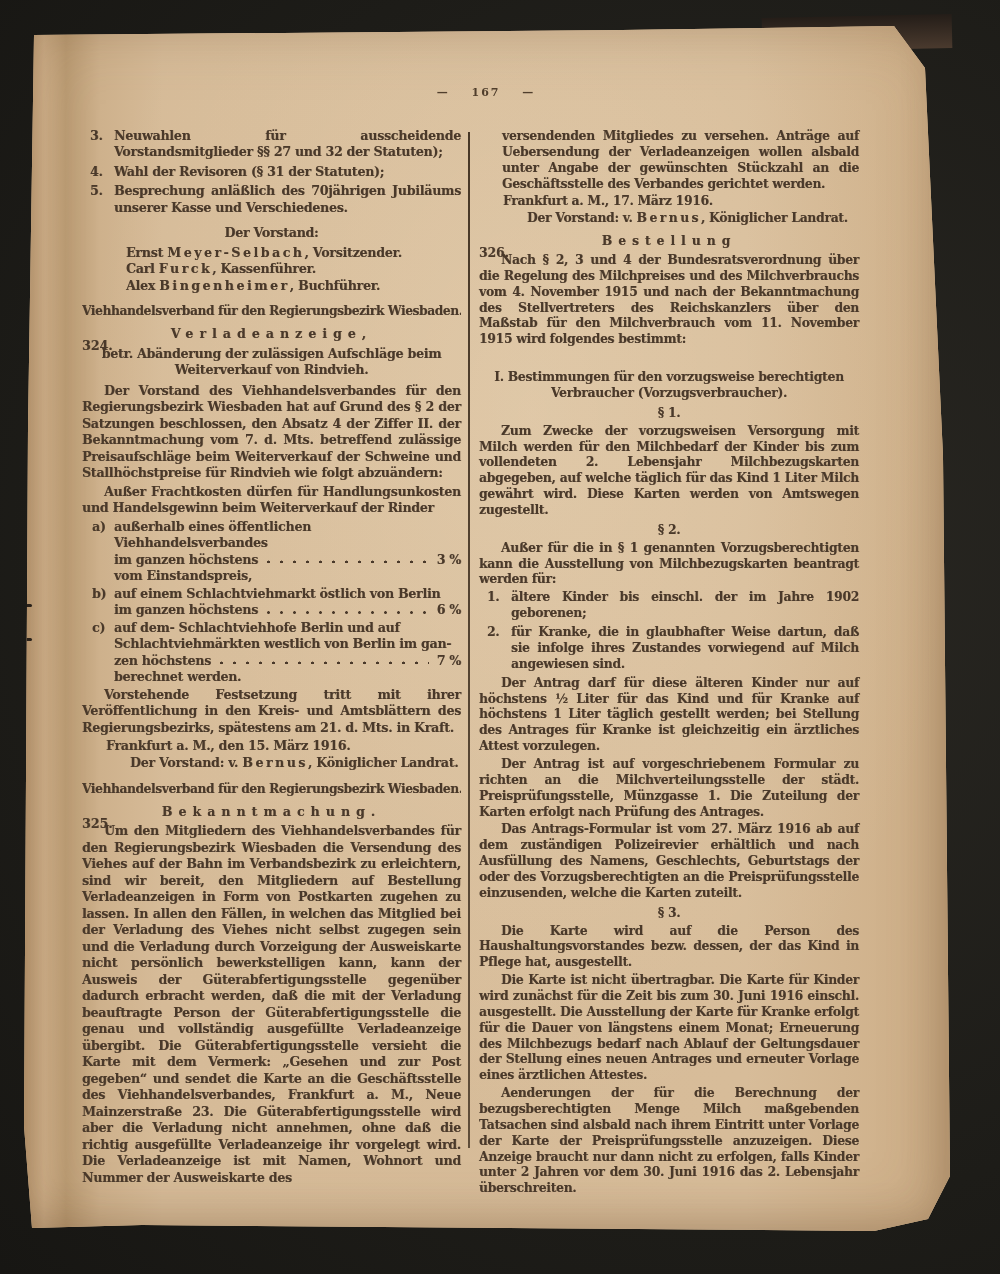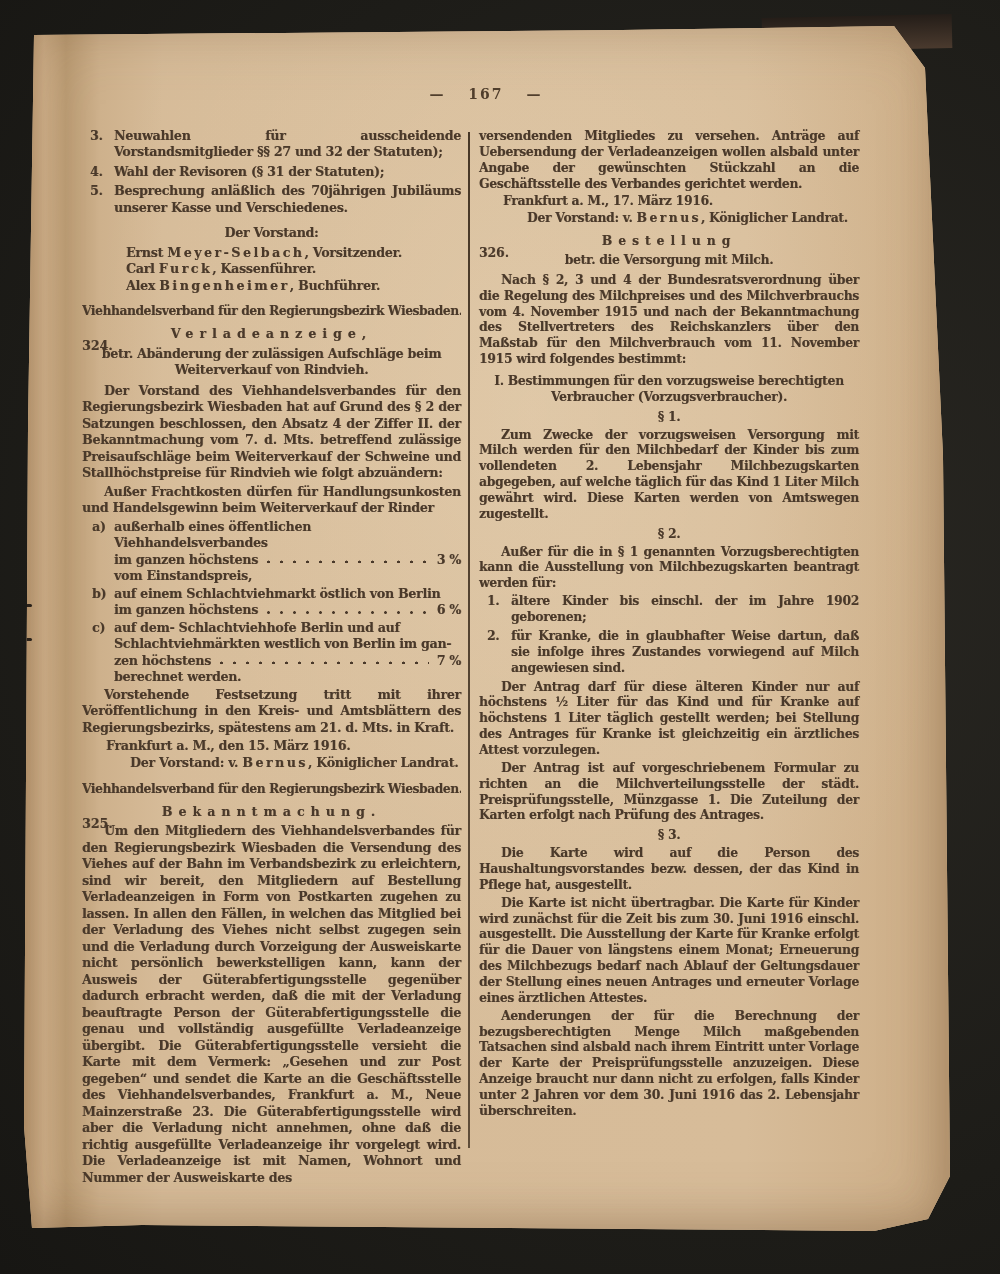--- a/index.html
+++ b/index.html
@@ -18,35 +18,35 @@
     background:
       radial-gradient(ellipse at 55% 32%, rgba(255,244,220,0.22), rgba(0,0,0,0) 62%),
       linear-gradient(90deg, #bb9a72 0px, #cfb08a 22px, #bb9c74 44px, #ceb18c 78px, #d6bb98 140px, #d7bc99 78%, #cdae87 99%),
       #d5b995;
     box-shadow: inset 0 0 70px rgba(110,80,45,0.28), inset -10px -14px 38px rgba(95,65,35,0.22);
     clip-path: polygon(12px 9px, 600px 4px, 872px 0px, 903px 42px, 921px 430px, 928px 1150px, 906px 1193px, 852px 1205px, 120px 1199px, 10px 1202px, 2px 1100px, 6px 400px);
     color:#4a392a;
   }
   .pageno {
     position:absolute; left:0; width:928px; top:60px; text-align:center;
-    font-size:14px; font-weight:700; letter-spacing:2px; word-spacing:16px; color:#503e2c;
+    font-size:11px; font-weight:700; letter-spacing:2px; word-spacing:16px; color:#503e2c;
   }
   .col {
     position:absolute; top:102px;
     font-weight:700; letter-spacing:-0.25px;
     text-shadow: 0.4px 0.4px 0.5px rgba(74,57,42,0.45);
   }
   .col-left  { left:60px;  width:379px; font-size:12.6px; line-height:1.31; }
   .col-right { left:457px; width:380px; font-size:12.3px; line-height:1.29; }
   .divider {
     position:absolute; left:446px; top:106px; width:2px; height:1016px;
     background: linear-gradient(180deg, rgba(55,40,25,0.9), rgba(55,40,25,0.75));
   }
   .para { text-align:justify; text-indent:22px; margin:0 0 2px 0; }
-  .para.noindent { text-indent:0; }
+  .para.noindent { text-indent:0;margin-left:23px; }
   .hang { display:flex; margin:0 0 3px 8px; }
   .hang .num { flex:0 0 24px; }
   .hang .hbody { flex:1; text-align:justify; }
   .center-head { text-align:center; font-weight:700; margin:5px 0 3px; }
   .vorstand { margin-top:9px; }
   .sigline { padding-left:44px; margin:0; }
   .sp-name { letter-spacing:2.5px; }
   .org-header { font-weight:700; white-space:nowrap; overflow:hidden; font-size:0.97em; letter-spacing:-0.4px; margin:9px 0 2px; }
   .item-head { position:relative; text-align:center; font-weight:700; letter-spacing:6px; margin:7px 0 3px; }
   .item-head .item-num { position:absolute; left:0; top:12px; letter-spacing:0; }
@@ -58,21 +58,21 @@
   .leader-row { display:flex; align-items:baseline; }
   .leader-row .ltext { white-space:nowrap; }
   .dots {
     flex:1 1 auto; align-self:stretch; margin:0 8px; min-width:30px;
     background-image: radial-gradient(circle at 2.5px 62%, #4a392a 1.2px, rgba(0,0,0,0) 1.6px);
     background-size: 13px 100%; background-repeat: repeat-x;
   }
   .pct { white-space:nowrap; }
   .dateline { text-indent:24px; margin:1px 0; }
   .sigblock { padding-left:48px; margin:0 0 2px; }
-  .section-heading { text-align:center; font-weight:700; margin:6px 6px 4px; }
+  .section-heading { text-align:center; font-weight:700; margin:22px 6px 4px; }
   .sec-no { text-align:center; font-weight:700; margin:4px 0 2px; }
   .edge-mark { position:absolute; background:#2a2119; border-radius:2px; }
 </style>
 </head>
 <body>
 
 <div class="cover-edge"></div>
 
 <div class="page">
   <div class="pageno">— 167 —</div>
@@ -161,21 +161,20 @@
 
   <div class="col col-right">
     <p class="para noindent">versendenden Mitgliedes zu versehen. Anträge auf Uebersendung der Verladeanzeigen wollen alsbald unter Angabe der gewünschten Stückzahl an die Geschäftsstelle des Verbandes gerichtet werden.</p>
     <p class="dateline">Frankfurt a. M., 17. März 1916.</p>
     <p class="sigblock"><span>Der Vorstand: v. </span><span class="sp-name">Bernus</span><span>, Königlicher Landrat.</span></p>
 
     <div class="item-head">
       <span class="item-num">326.</span>
       <span>Bestellung</span>
     </div>
-    <div class="subtitle">betr. die Versorgung mit Milch.</div>
 
     <p class="para">Nach § 2, 3 und 4 der Bundesratsverordnung über die Regelung des Milchpreises und des Milchverbrauchs vom 4. November 1915 und nach der Bekanntmachung des Stellvertreters des Reichskanzlers über den Maßstab für den Milchverbrauch vom 11. November 1915 wird folgendes bestimmt:</p>
 
     <div class="section-heading">I. Bestimmungen für den vorzugsweise berechtigten Verbraucher (Vorzugsverbraucher).</div>
 
     <div class="sec-no">§ 1.</div>
     <p class="para">Zum Zwecke der vorzugsweisen Versorgung mit Milch werden für den Milchbedarf der Kinder bis zum vollendeten 2. Lebensjahr Milchbezugskarten abgegeben, auf welche täglich für das Kind 1 Liter Milch gewährt wird. Diese Karten werden von Amtswegen zugestellt.</p>
 
     <div class="sec-no">§ 2.</div>
     <p class="para">Außer für die in § 1 genannten Vorzugsberechtigten kann die Ausstellung von Milchbezugskarten beantragt werden für:</p>
@@ -184,20 +183,21 @@
       <span class="num">1.</span>
       <span class="hbody">ältere Kinder bis einschl. der im Jahre 1902 geborenen;</span>
     </div>
     <div class="hang">
       <span class="num">2.</span>
       <span class="hbody">für Kranke, die in glaubhafter Weise dartun, daß sie infolge ihres Zustandes vorwiegend auf Milch angewiesen sind.</span>
     </div>
 
     <p class="para">Der Antrag darf für diese älteren Kinder nur auf höchstens ½ Liter für das Kind und für Kranke auf höchstens 1 Liter täglich gestellt werden; bei Stellung des Antrages für Kranke ist gleichzeitig ein ärztliches Attest vorzulegen.</p>
     <p class="para">Der Antrag ist auf vorgeschriebenem Formular zu richten an die Milchverteilungsstelle der städt. Preisprüfungsstelle, Münzgasse 1. Die Zuteilung der Karten erfolgt nach Prüfung des Antrages.</p>
+    <p class="para">Das Antrags-Formular ist vom 27. März 1916 ab auf dem zuständigen Polizeirevier erhältlich und nach Ausfüllung des Namens, Geschlechts, Geburtstags der oder des Vorzugsberechtigten an die Preisprüfungsstelle einzusenden, welche die Karten zuteilt.</p>
 
     <div class="sec-no">§ 3.</div>
     <p class="para">Die Karte wird auf die Person des Haushaltungsvorstandes bezw. dessen, der das Kind in Pflege hat, ausgestellt.</p>
     <p class="para">Die Karte ist nicht übertragbar. Die Karte für Kinder wird zunächst für die Zeit bis zum 30. Juni 1916 einschl. ausgestellt. Die Ausstellung der Karte für Kranke erfolgt für die Dauer von längstens einem Monat; Erneuerung des Milchbezugs bedarf nach Ablauf der Geltungsdauer der Stellung eines neuen Antrages und erneuter Vorlage eines ärztlichen Attestes.</p>
     <p class="para">Aenderungen der für die Berechnung der bezugsberechtigten Menge Milch maßgebenden Tatsachen sind alsbald nach ihrem Eintritt unter Vorlage der Karte der Preisprüfungsstelle anzuzeigen. Diese Anzeige braucht nur dann nicht zu erfolgen, falls Kinder unter 2 Jahren vor dem 30. Juni 1916 das 2. Lebensjahr überschreiten.</p>
   </div>
 
   <div class="edge-mark" style="left:4px; top:578px; width:6px; height:3px;"></div>
   <div class="edge-mark" style="left:2px; top:612px; width:8px; height:3px;"></div>
 </div>

